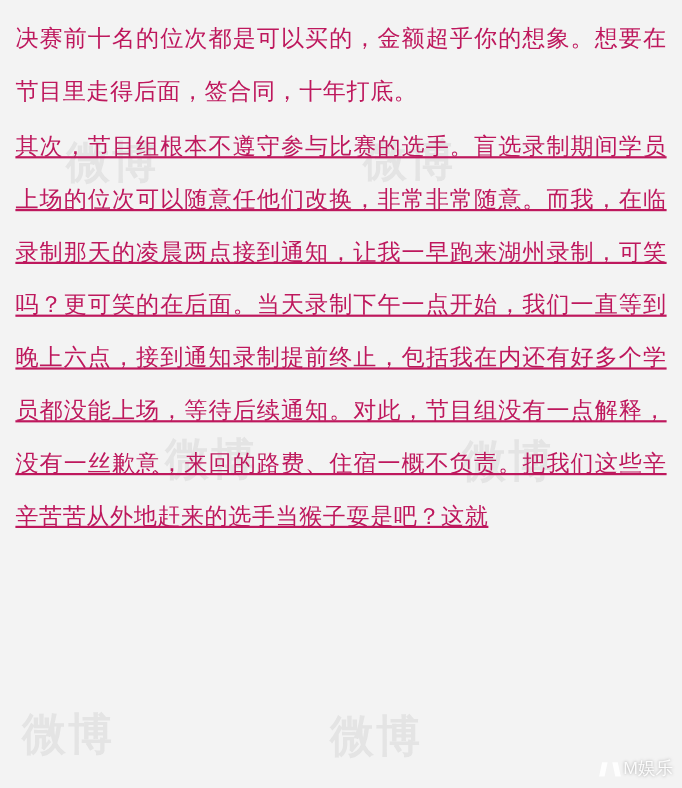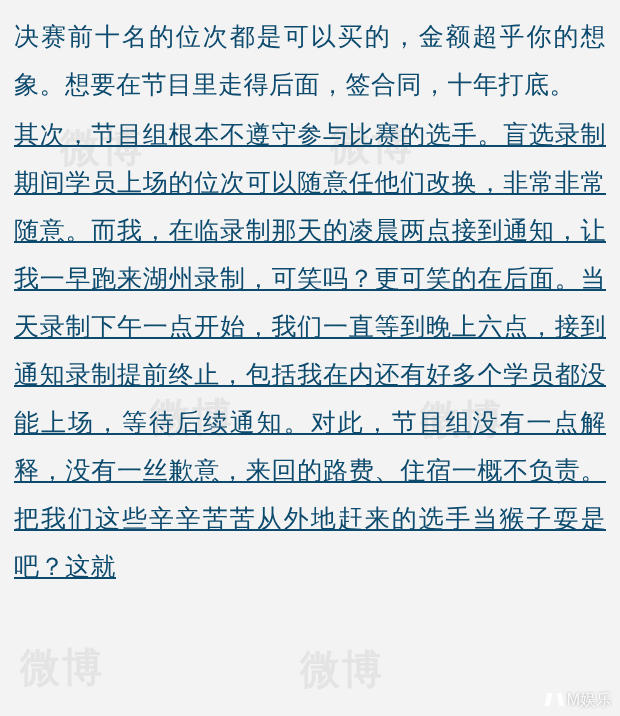--- a/index.html
+++ b/index.html
@@ -39,23 +39,23 @@
   .wm5 { left: 20px;  top: 640px; font-size: 40px; }
   .wm6 { left: 300px; top: 642px; font-size: 40px; }
 
   .content {
     position: relative;
     padding: 12px 14px 0 14px;
     z-index: 2;
   }
   .para {
     margin: 0 0 0 0;
-    color: #0c4a6e;
+    color: #be185d;
     font-family: "Liberation Sans", sans-serif;
-    font-size: 25px;
+    font-size: 21px;
     line-height: 48px;
     letter-spacing: 0.5px;
     text-align: justify;
     text-justify: inter-character;
     word-break: break-all;
   }
   .para + .para {
     margin-top: 2px;
     text-decoration: underline;
   }

